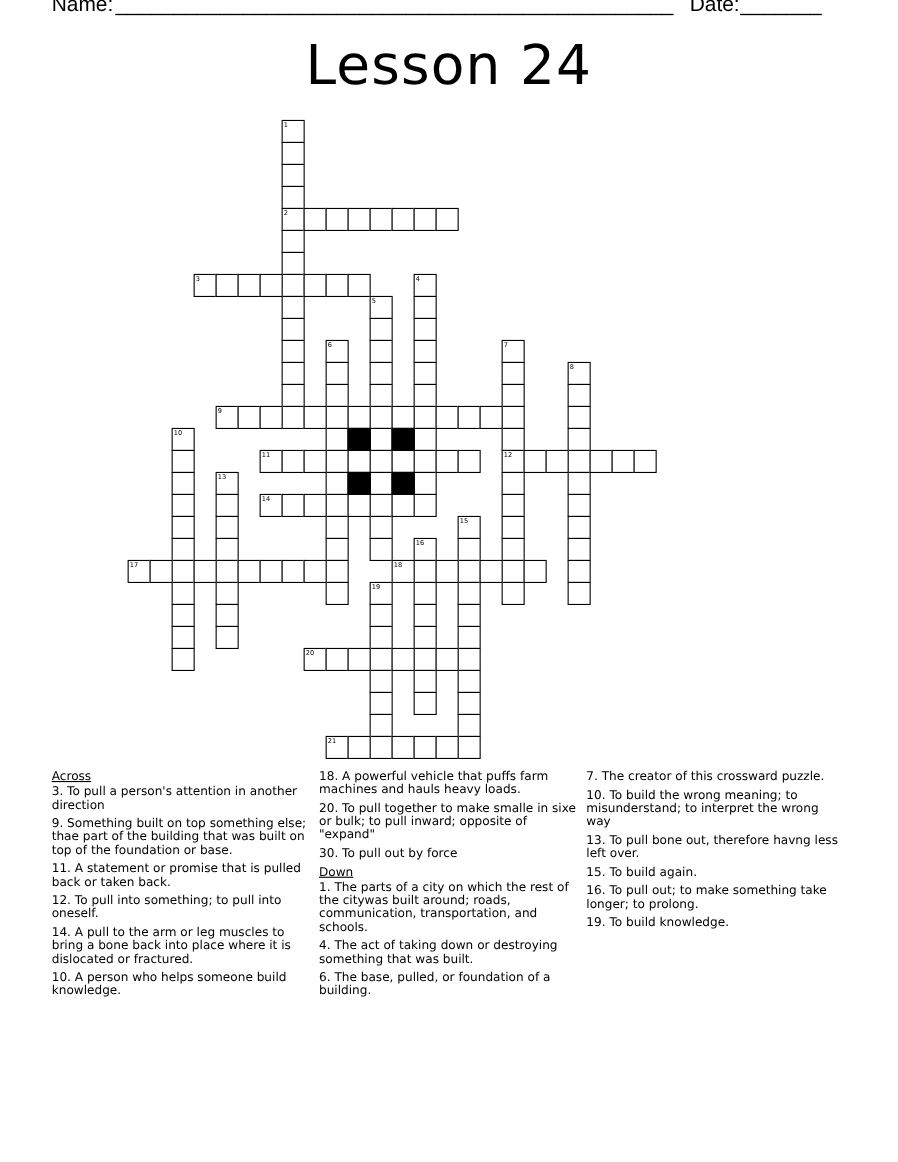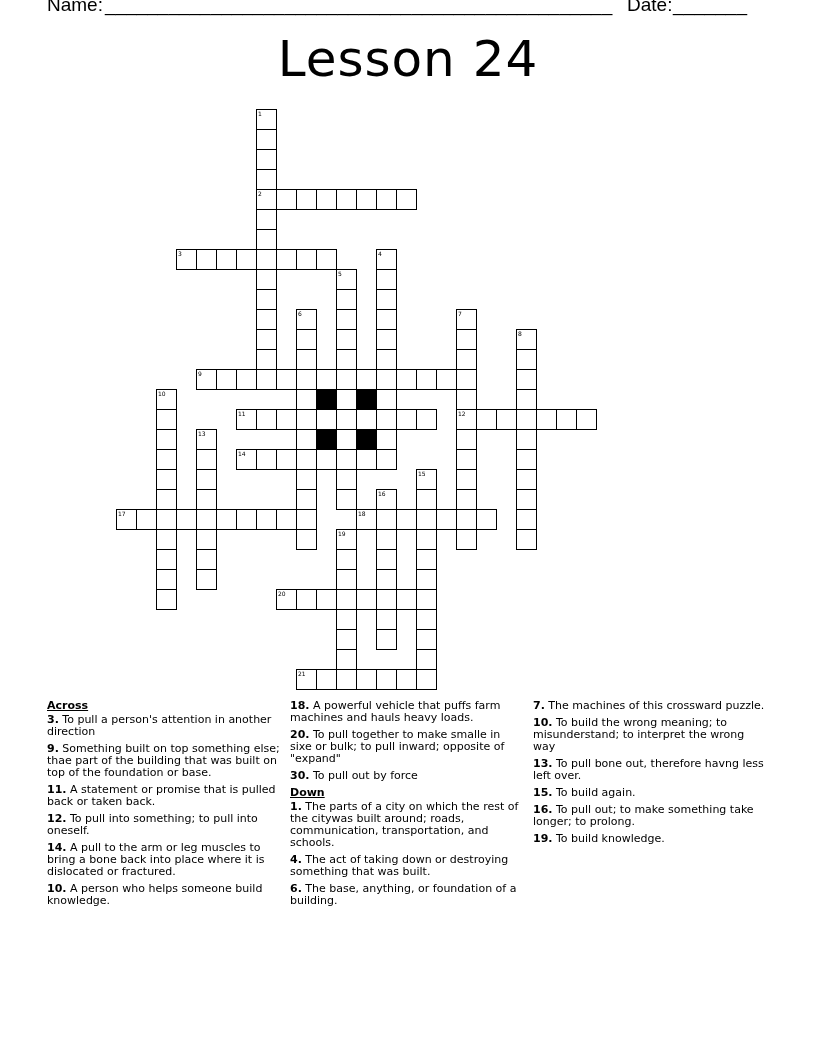--- a/index.html
+++ b/index.html
@@ -11,23 +11,23 @@
   .header .date-line { position: absolute; left: 626px; top: 0; }
   .title { position: absolute; top: 30px; left: 0; width: 816px; text-align: center; font-family: "DejaVu Sans", sans-serif; font-size: 50px; letter-spacing: 1px; }
   .grid { position: absolute; left: 117px; top: 110px; width: 500px; height: 590px; }
   .cell { position: absolute; width: 20px; height: 20px; box-sizing: border-box; border: 1px solid #000; background: #fff; margin-left: -1px; margin-top: -1px; width: 21px; height: 21px; }
   .cell.black { background: #000; }
   .cell .num { position: absolute; left: 1px; top: 0px; font-family: "DejaVu Sans", sans-serif; font-size: 6px; line-height: 7px; }
   .clues { position: absolute; top: 700px; font-family: "DejaVu Sans", sans-serif; font-size: 11px; line-height: 12px; }
   .col1 { left: 47px; width: 235px; }
   .col2 { left: 290px; width: 235px; }
   .col3 { left: 533px; width: 235px; }
-  .clue-head { font-weight: bold; text-decoration: underline; margin: 0 0 2px 0; }
+  .clue-head { font-weight: normal; text-decoration: underline; margin: 0 0 2px 0; }
   .clue { margin: 0 0 5px 0; }
-  .clue .n { font-weight: bold; }
+  .clue .n { font-weight: normal; }
 </style>
 </head>
 <body>
 
 <div class="header">
   <span class="name-label">Name:</span>
   <span class="name-line">________________________________________________</span>
   <span class="date-label">Date:</span>
   <span class="date-line">_______</span>
 </div>
@@ -272,23 +272,23 @@
   <div class="clue"><span class="n">10.</span> <span>A person who helps someone build knowledge.</span></div>
 </div>
 
 <div class="clues col2">
   <div class="clue"><span class="n">18.</span> <span>A powerful vehicle that puffs farm machines and hauls heavy loads.</span></div>
   <div class="clue"><span class="n">20.</span> <span>To pull together to make smalle in sixe or bulk; to pull inward; opposite of "expand"</span></div>
   <div class="clue"><span class="n">30.</span> <span>To pull out by force</span></div>
   <div class="clue-head">Down</div>
   <div class="clue"><span class="n">1.</span> <span>The parts of a city on which the rest of the citywas built around; roads, communication, transportation, and schools.</span></div>
   <div class="clue"><span class="n">4.</span> <span>The act of taking down or destroying something that was built.</span></div>
-  <div class="clue"><span class="n">6.</span> <span>The base, anything, or foundation of a building.</span></div>
+  <div class="clue"><span class="n">6.</span> <span>The base, pulled, or foundation of a building.</span></div>
 </div>
 
 <div class="clues col3">
-  <div class="clue"><span class="n">7.</span> <span>The machines of this crossward puzzle.</span></div>
+  <div class="clue"><span class="n">7.</span> <span>The creator of this crossward puzzle.</span></div>
   <div class="clue"><span class="n">10.</span> <span>To build the wrong meaning; to misunderstand; to interpret the wrong way</span></div>
   <div class="clue"><span class="n">13.</span> <span>To pull bone out, therefore havng less left over.</span></div>
   <div class="clue"><span class="n">15.</span> <span>To build again.</span></div>
   <div class="clue"><span class="n">16.</span> <span>To pull out; to make something take longer; to prolong.</span></div>
   <div class="clue"><span class="n">19.</span> <span>To build knowledge.</span></div>
 </div>
 
 </body></html>

